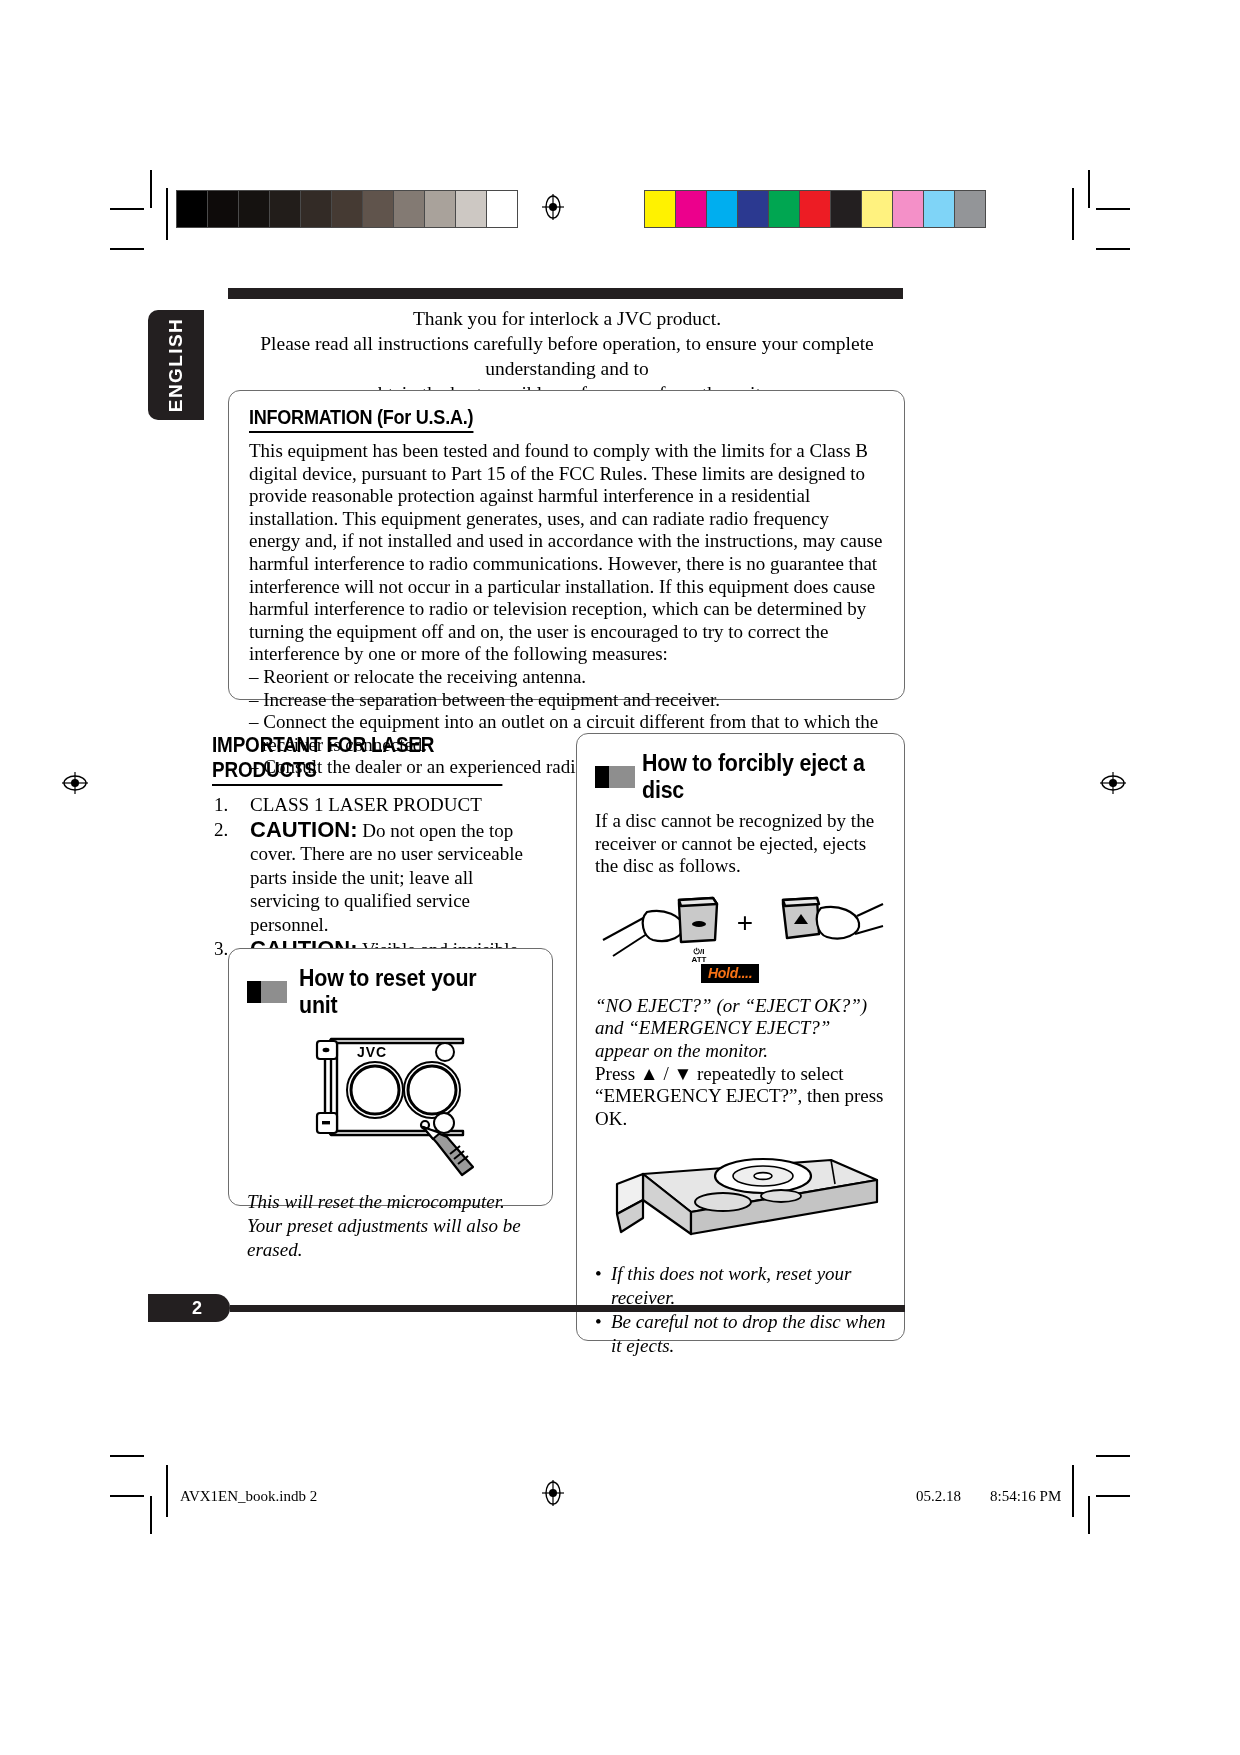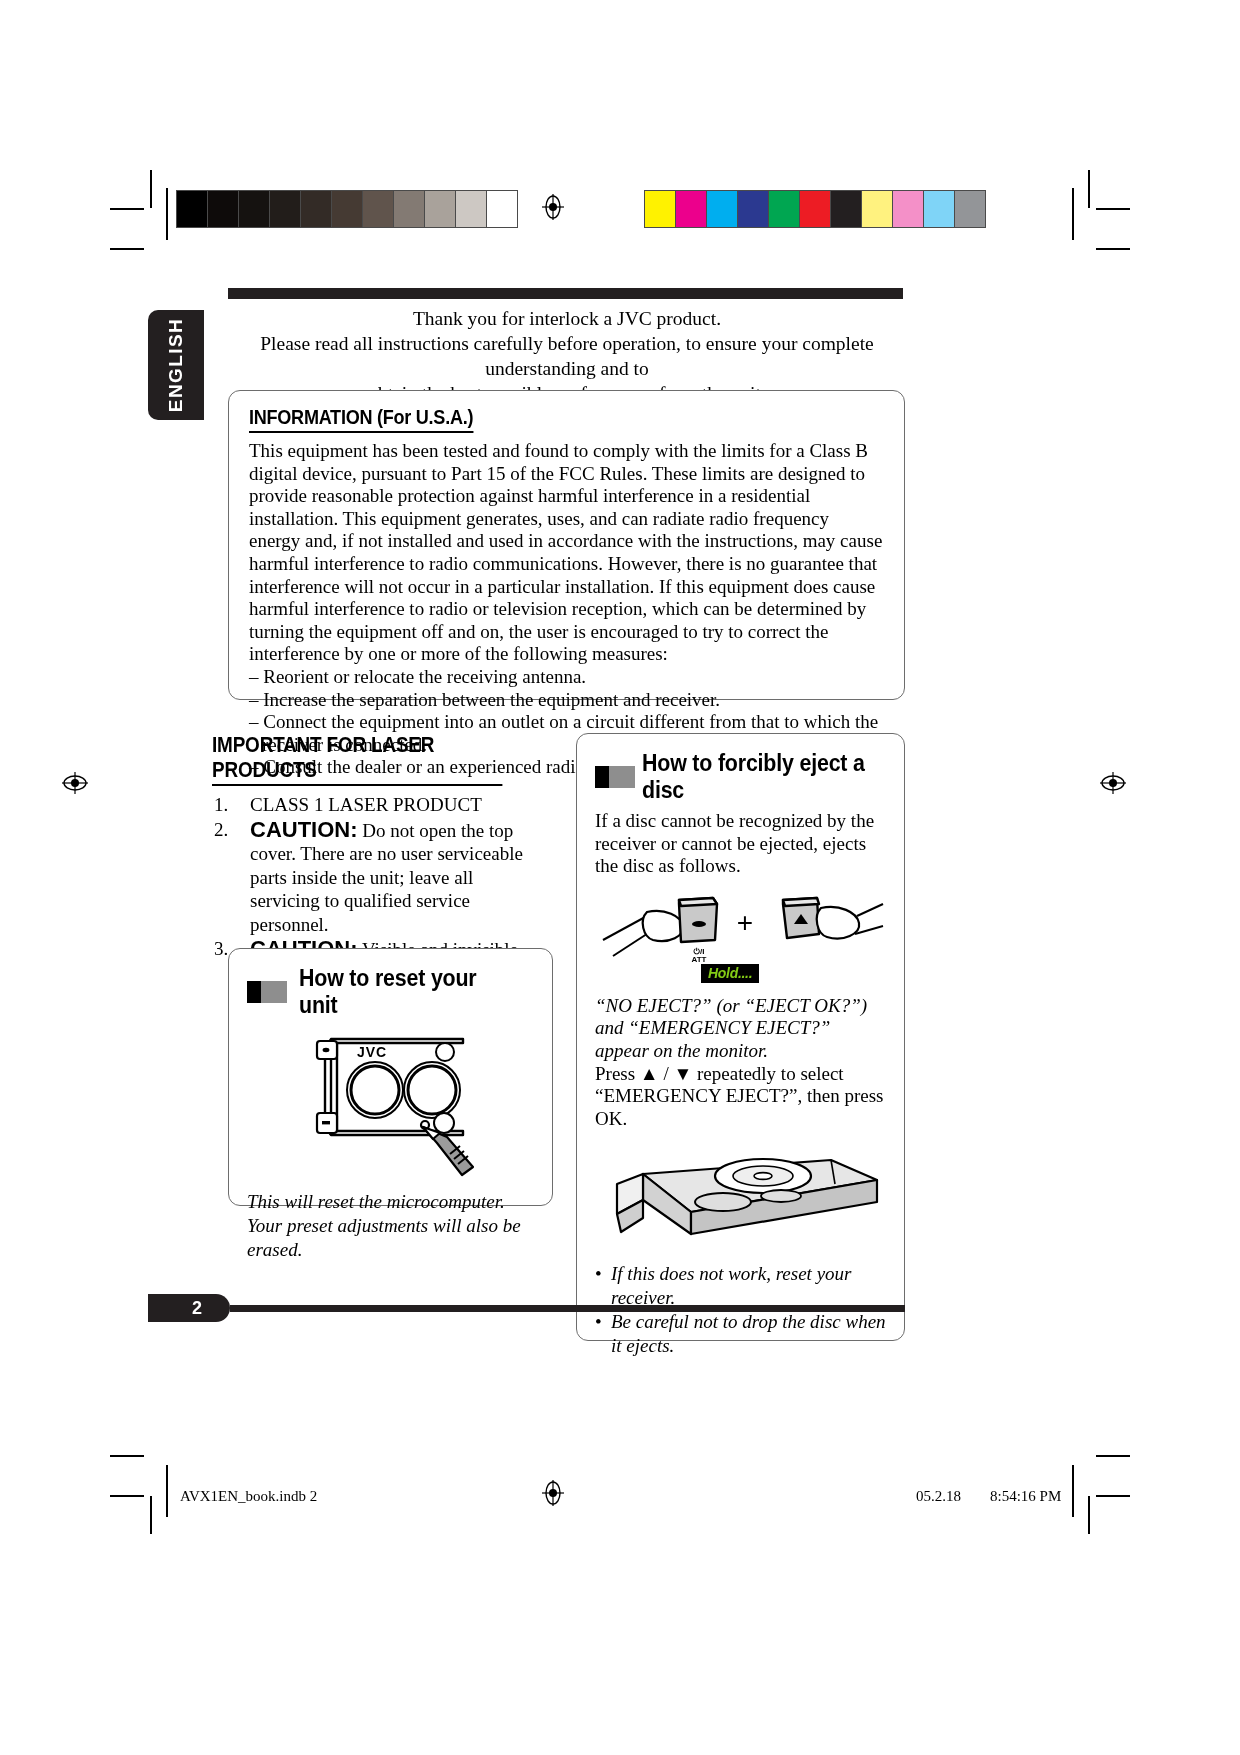--- a/index.html
+++ b/index.html
@@ -61,21 +61,21 @@
                padding-left:16px;}
   .bul-list li:before{content:"\2022";position:absolute;left:0;top:0;font-style:normal;}
 
   
   .pagetab{position:absolute;left:148px;top:1294px;width:82px;height:28px;background:#231f20;
            border-radius:0 14px 14px 0;}
   .pagetab span{position:absolute;left:44px;top:50%;transform:translateY(-50%);color:#fff;
            font-family:"Liberation Sans",sans-serif;font-weight:bold;font-size:18px;}
   .footrule{position:absolute;left:230px;top:1305px;width:675px;height:7px;background:#231f20;}
   .footline{position:absolute;font-size:15px;font-family:"Liberation Serif",serif;}
-  .hold{background:#000;color:#84cc16;font-family:"Liberation Sans",sans-serif;font-weight:bold;
+  .hold{background:#000;color:#f97316;font-family:"Liberation Sans",sans-serif;font-weight:bold;
         font-style:italic;font-size:14px;padding:1px 7px 2px;display:inline-block;letter-spacing:-0.3px;}
 </style>
 </head>
 <body>
 
 <div class="page">
 
   <div class="cropmark" style="left:110px;top:208px;width:34px;height:1.6px;"></div>
   <div class="cropmark" style="left:110px;top:248px;width:34px;height:1.6px;"></div>
   <div class="cropmark" style="left:150px;top:170px;width:1.6px;height:38px;"></div>

